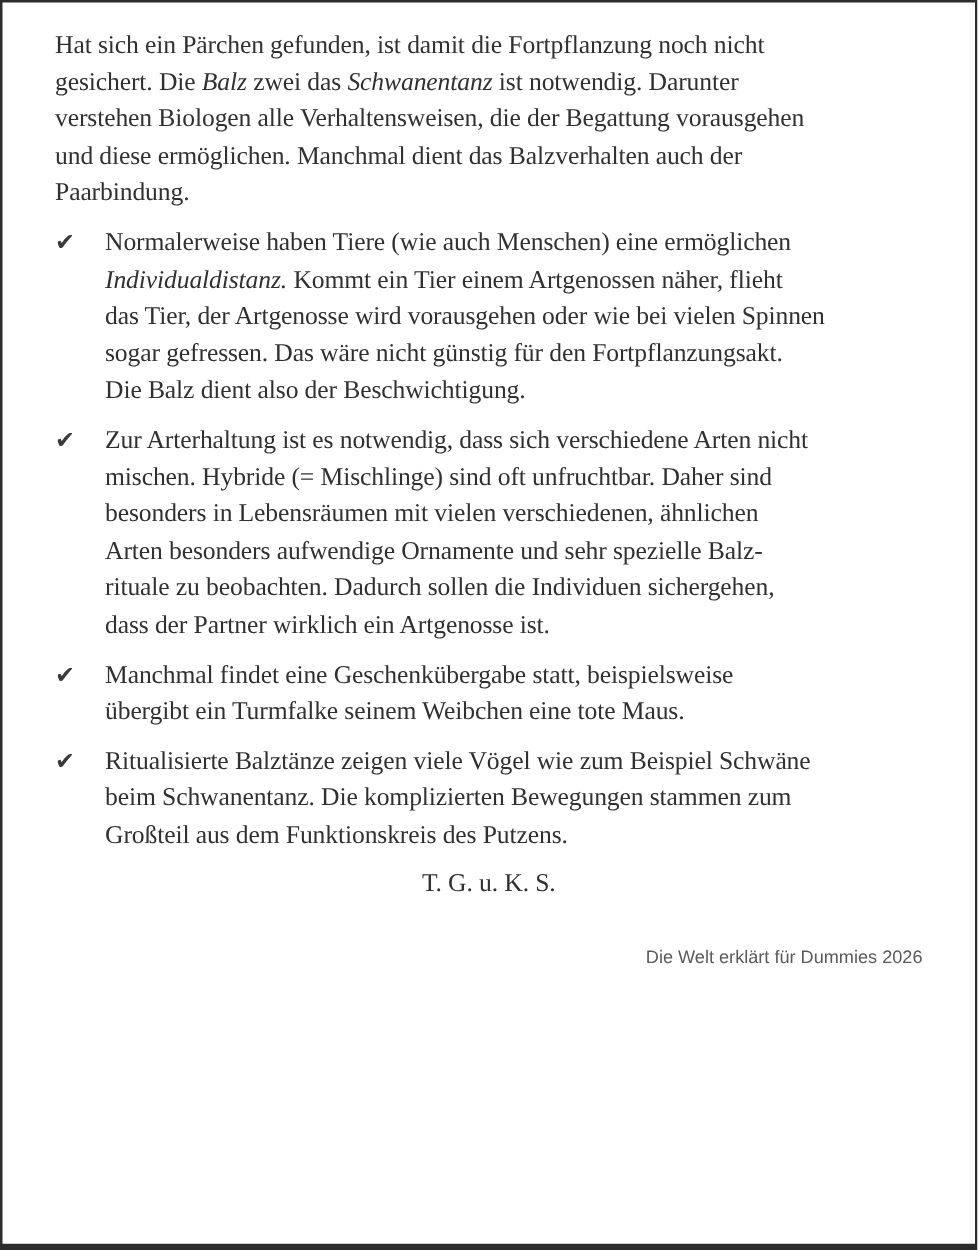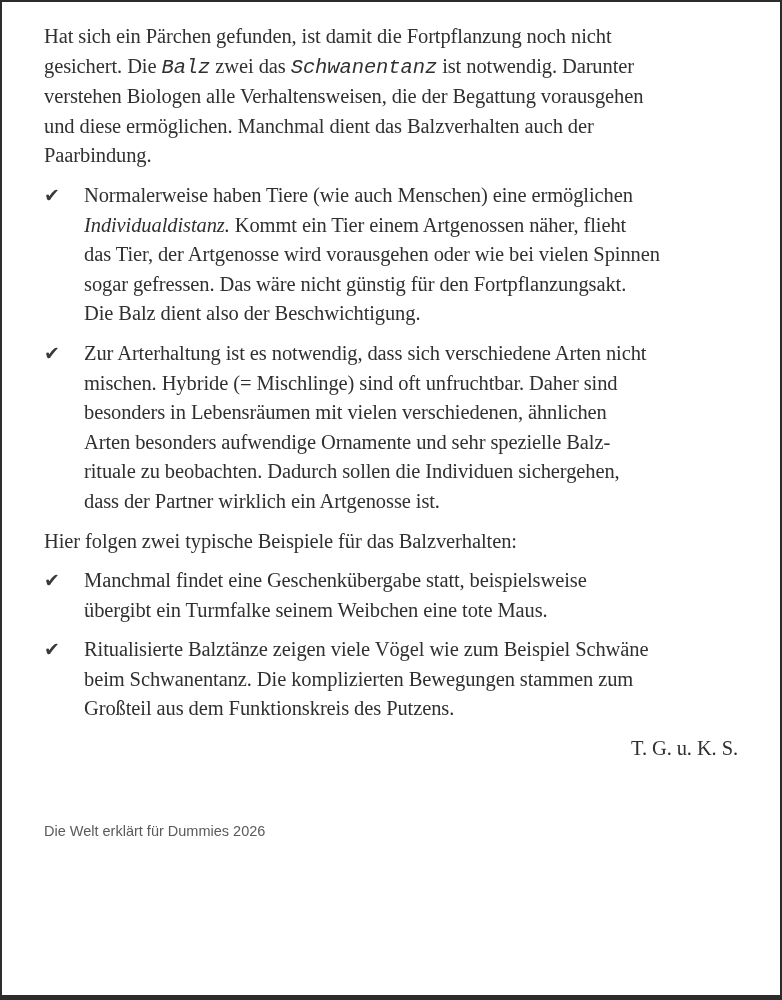--- a/index.html
+++ b/index.html
@@ -21,21 +21,21 @@
     padding: 20px 42px 0 42px;
     color: #303030;
     font-size: 20.5px;
     line-height: 29.6px;
     letter-spacing: -0.1px;
   }
   .para {
     margin: 0 0 10px 0;
     white-space: pre;
   }
-  .para em { font-style: italic; font-family: Liberation Mono, monospace; }
+  .para em { font-style: italic; }
   .bullet {
     display: flex;
     align-items: flex-start;
     margin: 0 0 10px 0;
   }
   .bullet .mark {
     flex: 0 0 40px;
     width: 40px;
     font-family: "DejaVu Sans", sans-serif;
     font-weight: 700;
@@ -43,25 +43,26 @@
     line-height: 29.6px;
     color: #3a3a3a;
   }
   .bullet .text {
     flex: 1 1 auto;
     white-space: pre;
   }
   .bullet .text em { font-style: italic; }
   .signature {
     margin: 0;
-    text-align: right;
+    text-align: center;
     white-space: normal;
   }
   .footer {
-    margin: 57px 0 0 0;
+    margin: 33px 0 0 0;
+    text-align: right;
     font-family: "Liberation Sans", "DejaVu Sans", sans-serif;
     font-size: 14.5px;
     line-height: 20px;
     letter-spacing: 0;
     color: #5a5a5a;
   }
 </style>
 </head>
 <body>
 
@@ -87,21 +88,20 @@
     <div class="bullet">
         <span class="mark">✔</span>
         <span class="text">Zur Arterhaltung ist es notwendig, dass sich verschiedene Arten nicht
 mischen. Hybride (= Mischlinge) sind oft unfruchtbar. Daher sind
 besonders in Lebensräumen mit vielen verschiedenen, ähnlichen
 Arten besonders aufwendige Ornamente und sehr spezielle Balz-
 rituale zu beobachten. Dadurch sollen die Individuen sichergehen,
 dass der Partner wirklich ein Artgenosse ist.</span>
       </div>
 
-    <p class="para">Hier folgen zwei typische Beispiele für das Balzverhalten:</p>
 
     <div class="bullet">
         <span class="mark">✔</span>
         <span class="text">Manchmal findet eine Geschenkübergabe statt, beispielsweise
 übergibt ein Turmfalke seinem Weibchen eine tote Maus.</span>
       </div>
 
     <div class="bullet">
         <span class="mark">✔</span>
         <span class="text">Ritualisierte Balztänze zeigen viele Vögel wie zum Beispiel Schwäne

